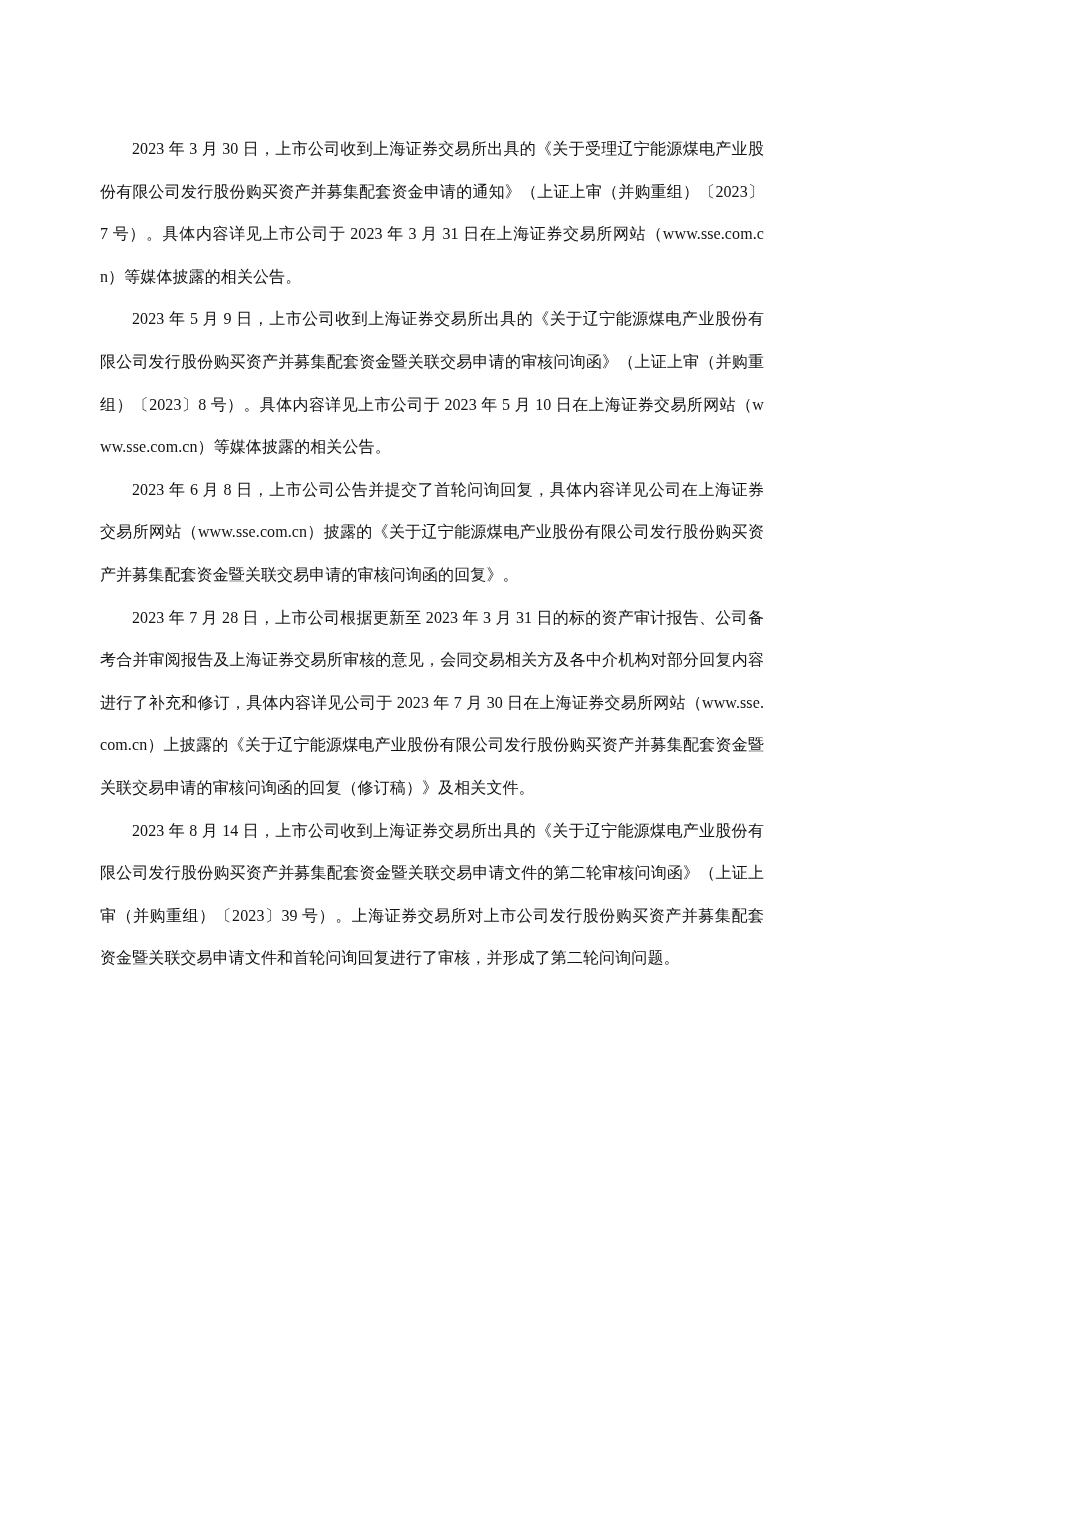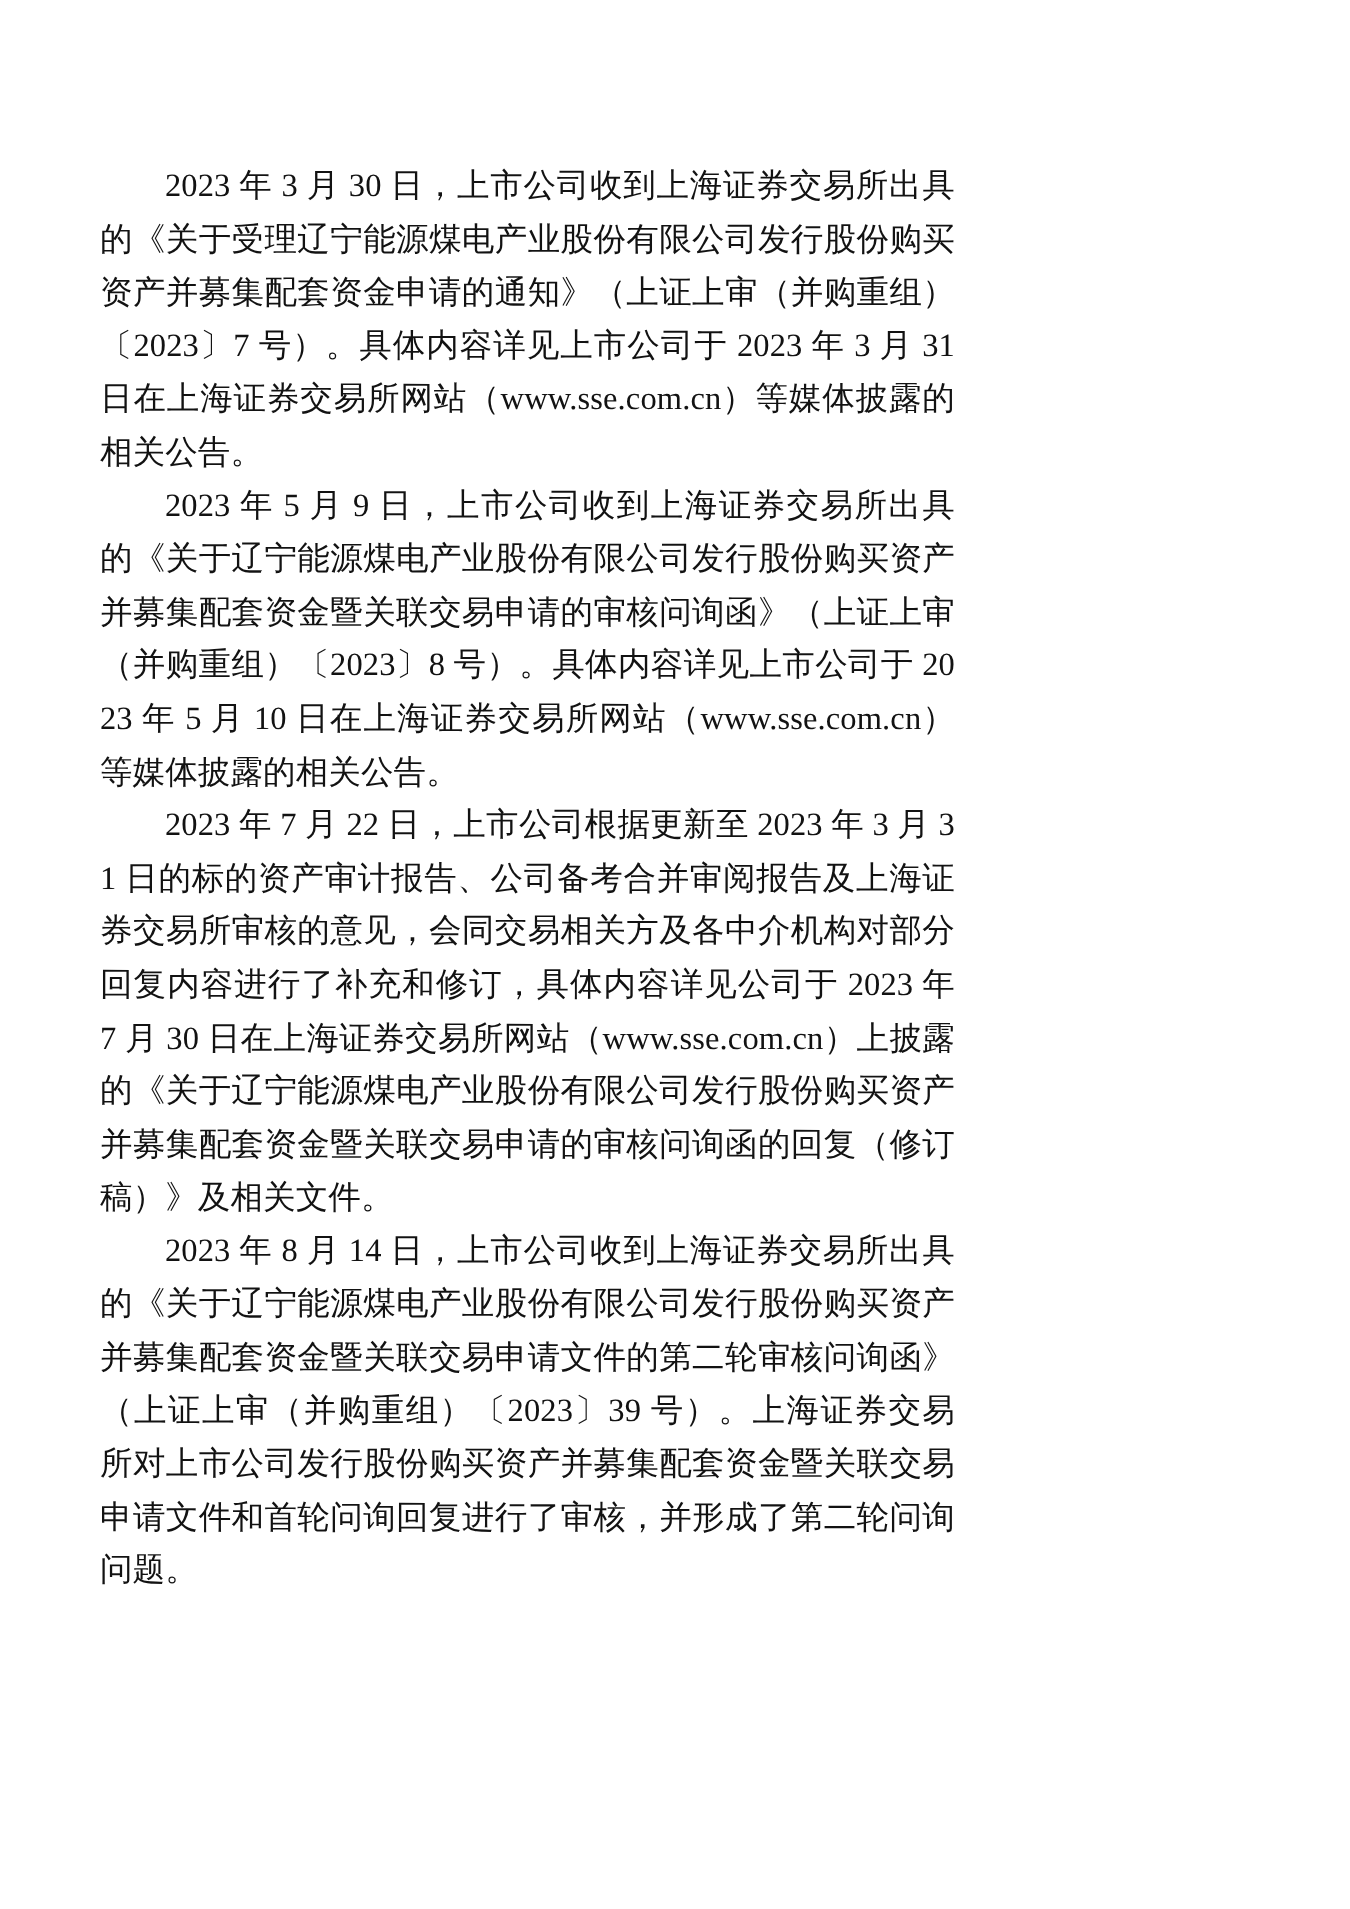--- a/index.html
+++ b/index.html
@@ -6,37 +6,38 @@
       margin: 0;
       padding: 0;
       background: #ffffff;
     }
     .page {
       position: relative;
       width: 920px;
       height: 1527px;
       background: #ffffff;
       box-sizing: border-box;
-      padding: 128px 156px 0 80px;
+      padding: 128px 156px 0 100px;
       font-family: "Liberation Serif", "DejaVu Serif", serif;
-      font-size: 26px;
+      font-size: 16px;
       line-height: 42.6px;
       color: #121212;
       overflow: hidden;
     }
     .page p {
       margin: 0;
       text-indent: 2em;
       text-align: justify;
       text-justify: inter-ideograph;
       word-break: break-all;
       letter-spacing: 0.1px;
     }
   </style>
 </head>
 <body>
 
 <div class="page">
   <p>2023 年 3 月 30 日，上市公司收到上海证券交易所出具的《关于受理辽宁能源煤电产业股份有限公司发行股份购买资产并募集配套资金申请的通知》（上证上审（并购重组）〔2023〕7 号）。具体内容详见上市公司于 2023 年 3 月 31 日在上海证券交易所网站（www.sse.com.cn）等媒体披露的相关公告。</p>
   <p>2023 年 5 月 9 日，上市公司收到上海证券交易所出具的《关于辽宁能源煤电产业股份有限公司发行股份购买资产并募集配套资金暨关联交易申请的审核问询函》（上证上审（并购重组）〔2023〕8 号）。具体内容详见上市公司于 2023 年 5 月 10 日在上海证券交易所网站（www.sse.com.cn）等媒体披露的相关公告。</p>
-  <p>2023 年 7 月 22 日，上市公司根据更新至 2023 年 3 月 31 日的标的资产审计报告、公司备考合并审阅报告及上海证券交易所审核的意见，会同交易相关方及各中介机构对部分回复内容进行了补充和修订，具体内容详见公司于 2023 年 7 月 30 日在上海证券交易所网站（www.sse.com.cn）上披露的《关于辽宁能源煤电产业股份有限公司发行股份购买资产并募集配套资金暨关联交易申请的审核问询函的回复（修订稿）》及相关文件。</p>
+  <p>2023 年 6 月 8 日，上市公司公告并提交了首轮问询回复，具体内容详见公司在上海证券交易所网站（www.sse.com.cn）披露的《关于辽宁能源煤电产业股份有限公司发行股份购买资产并募集配套资金暨关联交易申请的审核问询函的回复》。</p>
+  <p>2023 年 7 月 28 日，上市公司根据更新至 2023 年 3 月 31 日的标的资产审计报告、公司备考合并审阅报告及上海证券交易所审核的意见，会同交易相关方及各中介机构对部分回复内容进行了补充和修订，具体内容详见公司于 2023 年 7 月 30 日在上海证券交易所网站（www.sse.com.cn）上披露的《关于辽宁能源煤电产业股份有限公司发行股份购买资产并募集配套资金暨关联交易申请的审核问询函的回复（修订稿）》及相关文件。</p>
   <p>2023 年 8 月 14 日，上市公司收到上海证券交易所出具的《关于辽宁能源煤电产业股份有限公司发行股份购买资产并募集配套资金暨关联交易申请文件的第二轮审核问询函》（上证上审（并购重组）〔2023〕39 号）。上海证券交易所对上市公司发行股份购买资产并募集配套资金暨关联交易申请文件和首轮问询回复进行了审核，并形成了第二轮问询问题。</p>
 </div>
 
 </body></html>

